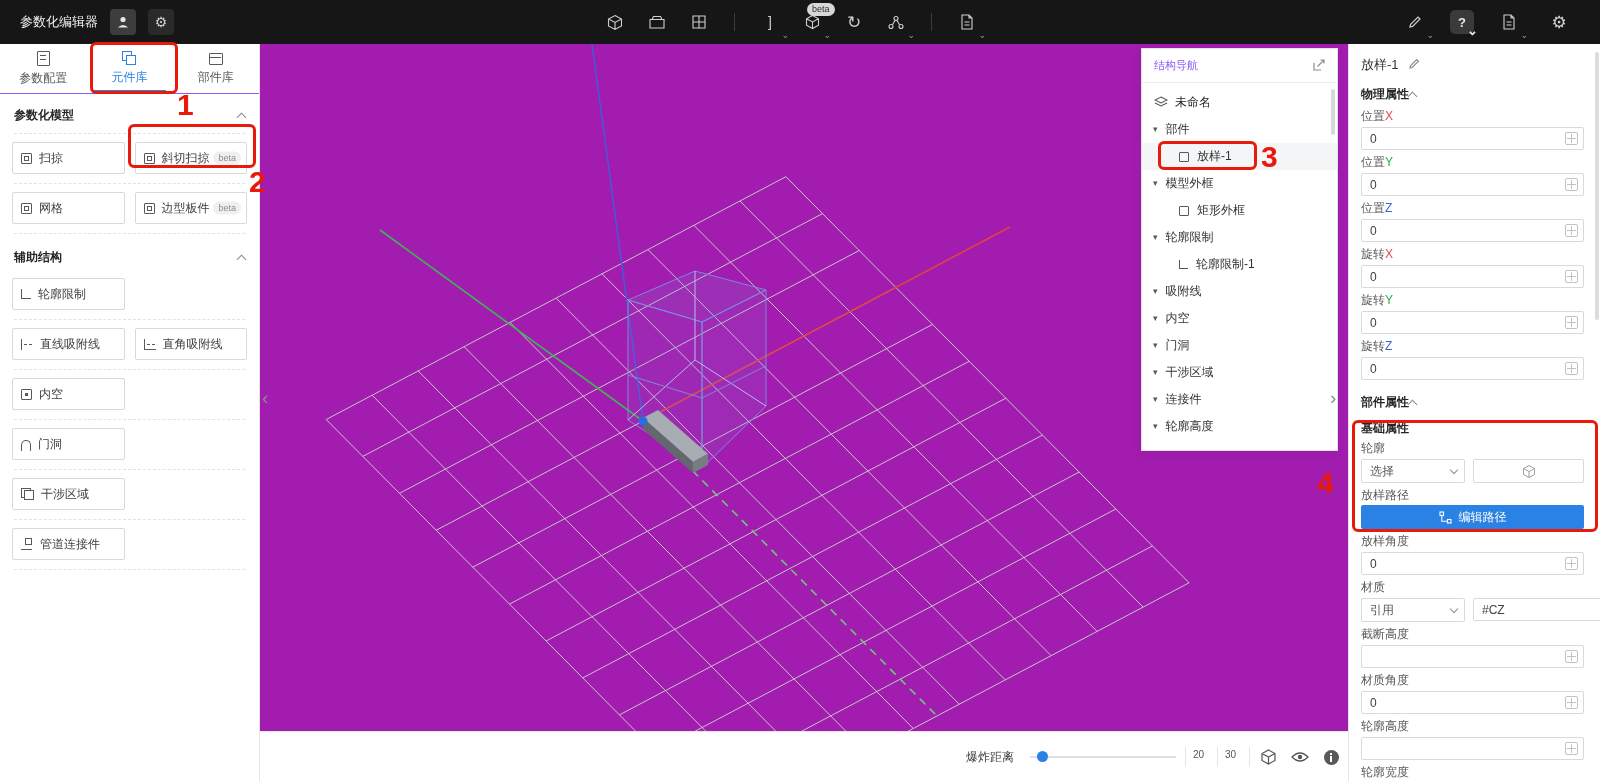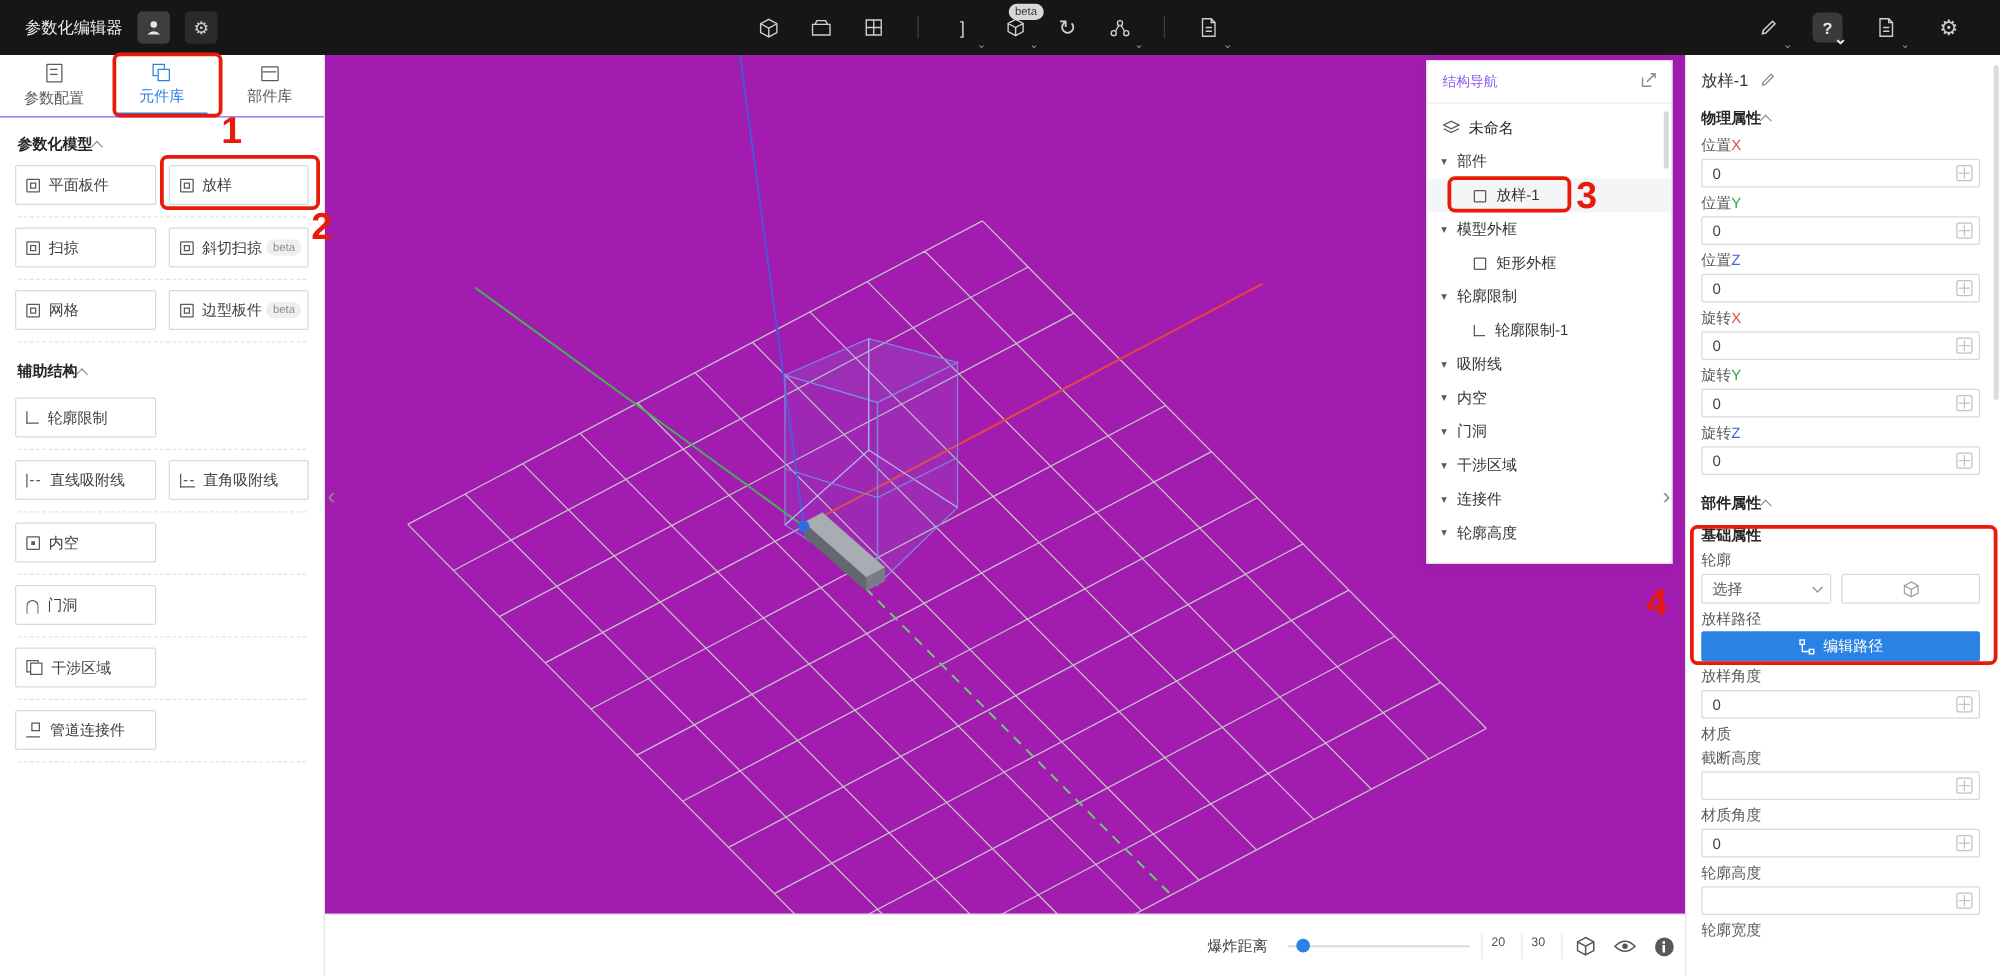--- a/index.html
+++ b/index.html
@@ -21,21 +21,21 @@
 .beta-pill{position:absolute;top:-4px;left:10px;background:#d8d8d8;color:#333;font-size:9px;padding:0 5px;border-radius:7px;line-height:13px;z-index:2}
 .tb-caret{position:absolute;right:-4px;bottom:-3px;font-size:9px;color:#9a9a9a;line-height:1}
 .help-chip{position:relative;width:24px;height:24px;background:#3a3a3a;border-radius:5px;display:flex;align-items:center;justify-content:center}
 .help-chip span{color:#e8e8e8;font-size:13px;font-weight:bold}
 
 .left-panel{position:absolute;left:0;top:44px;width:260px;height:737px;background:#fff;border-right:1px solid #e4e4e4;z-index:10}
 .lp-tabs{display:flex;height:50px;border-bottom:1px solid #8b5cf6}
 .lp-tab{flex:1;display:flex;flex-direction:column;align-items:center;justify-content:center;gap:4px;font-size:12px;color:#595959;position:relative;cursor:pointer}
 .lp-tab.active{color:#2a82e4}
 .lp-tab.active::after{content:"";position:absolute;left:7px;right:7px;bottom:0;height:3px;background:#2a82e4}
-.lp-header{display:flex;align-items:center;margin:12px 14px 0;font-size:12px;font-weight:bold;color:#262626;height:18px}
+.lp-header{display:flex;align-items:center;justify-content:space-between;margin:12px 14px 0;font-size:12px;font-weight:bold;color:#262626;height:18px}
 .chev-up{width:7px;height:7px;border-left:1.5px solid #8c8c8c;border-top:1.5px solid #8c8c8c;transform:rotate(45deg);margin-top:4px}
 .btn-row{display:flex;gap:10px;margin:8px 12px 0}
 .geo-btn{width:113px;height:32px;border:1px solid #d9d9d9;border-radius:2px;background:#fff;display:flex;align-items:center;gap:7px;padding:0 8px;font-size:12px;color:#404040;position:relative;white-space:nowrap}
 .dash{border-top:1px dashed #e3e3e3;margin:9px 14px 0}
 .badge{position:absolute;right:5px;top:50%;transform:translateY(-50%);background:#efefef;color:#8c8c8c;font-size:9px;padding:1px 5px;border-radius:7px;line-height:11px}
 
 .sq-icon{width:11px;height:11px;border:1.2px solid currentColor;border-radius:1px;flex:none;position:relative;color:#595959}
 .sq-icon.inner::after{content:"";position:absolute;left:2px;top:2px;right:2px;bottom:2px;border:1px solid currentColor}
 .sq-icon.dot::after{content:"";position:absolute;left:3px;top:3px;width:3px;height:3px;background:currentColor}
 .corner-icon{width:10px;height:10px;border-left:1.5px solid #595959;border-bottom:1.5px solid #595959;flex:none}
@@ -209,30 +209,20 @@
       <div class="lp-tab">
         <span class="t-box"></span>
         <span>部件库</span>
       </div>
     </div>
 
     <div class="lp-header">
       <span>参数化模型</span>
       <span class="chev-up"></span>
     </div>
-    <div class="btn-row">
-      <button class="geo-btn">
-        <span class="sq-icon inner"></span>
-        <span>平面板件</span>
-      </button>
-      <button class="geo-btn">
-        <span class="sq-icon inner"></span>
-        <span>放样</span>
-      </button>
-    </div>
     <div class="dash"></div>
     <div class="btn-row">
       <button class="geo-btn">
         <span class="sq-icon inner"></span>
         <span>扫掠</span>
       </button>
       <button class="geo-btn">
         <span class="sq-icon inner"></span>
         <span>斜切扫掠</span>
         <span class="badge">beta</span>
@@ -508,20 +498,29 @@
       <span>编辑路径</span>
     </button>
 
     <div class="flabel">放样角度</div>
     <div class="pinput">
         <input value="0" style="">
         <span class="grid-ico"></span>
       </div>
 
     <div class="flabel">材质</div>
+    <div class="prow">
+      <div class="pselect">
+        <span>引用</span>
+        <span class="caret-down"></span>
+      </div>
+      <div class="pinput" style="margin-top:0;flex:1">
+          <input value="#CZ" style="">
+        </div>
+    </div>
 
     <div class="flabel">截断高度</div>
     <div class="pinput">
         <input value="" style="">
         <span class="grid-ico"></span>
       </div>
 
     <div class="flabel">材质角度</div>
     <div class="pinput">
         <input value="0" style="">

